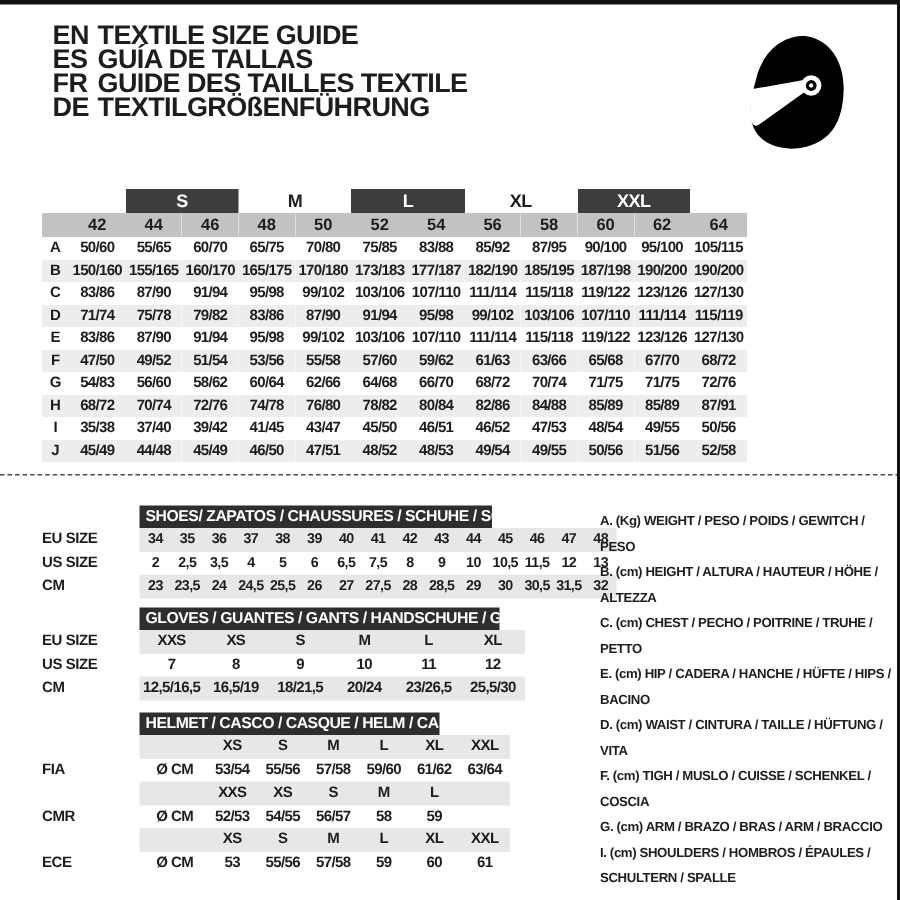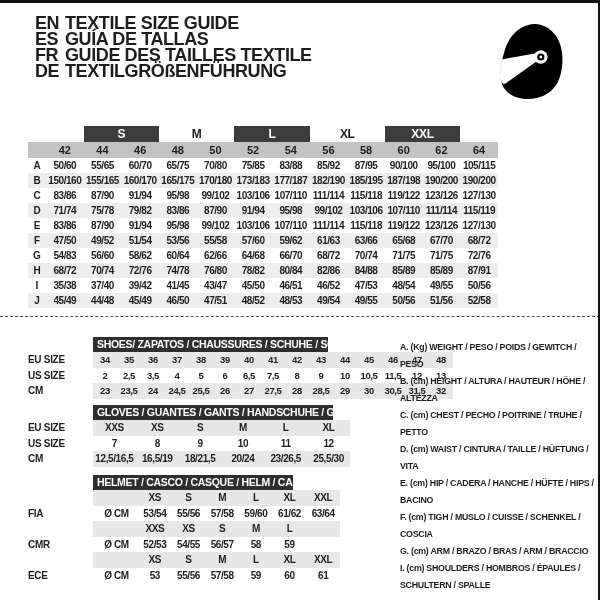--- a/index.html
+++ b/index.html
@@ -32,21 +32,21 @@
   
   .mini { position:absolute; left:28px; }
   .mini .side-lbl { position:absolute; left:0; width:62px; font-size:10px; font-weight:700; letter-spacing:-0.3px; line-height:15.5px; }
   .mini .bar { margin-left:65px; height:15px; line-height:15px; background:#2e2e2e; color:#fff;
                font-size:10.5px; font-weight:700; letter-spacing:-0.3px; padding-left:4px; white-space:nowrap; overflow:hidden; }
   .mini .r { margin-left:65px; display:flex; height:15.5px; line-height:15.5px; }
   .mini .r.gray { background:#e7e7e7; }
   .mini .r span { flex:1; text-align:center; font-size:9.5px; font-weight:700; letter-spacing:-0.4px; white-space:nowrap; }
   .mini .r span.unit { flex:0 0 45px; text-align:center; padding-left:2px; }
 
-  #shoes  { top:334px; } #shoes .bar { width:235px; } #shoes .r { width:360px; }
+  #shoes  { top:334px; } #shoes .bar { width:235px; } #shoes .r { width:318px; }
   #gloves { top:402px; } #gloves .bar { width:240px; } #gloves .r { width:257px; }
   #helmet { top:472px; } #helmet .bar { width:200px; } #helmet .r { width:247px; }
   #gloves .r span, #helmet .r span { font-size:10px; }
 
   
   .legend { position:absolute; left:400px; top:336px; width:200px; }
   .legend div { font-size:8.8px; font-weight:700; letter-spacing:-0.25px; line-height:17px; }
 </style>
 </head>
 <body>
@@ -413,20 +413,20 @@
         <span>59</span>
         <span>60</span>
         <span>61</span>
       </div>
   </div>
 
   <div class="legend" id="legend">
       <div>A. (Kg) WEIGHT / PESO / POIDS / GEWITCH / PESO</div>
       <div>B. (cm) HEIGHT / ALTURA / HAUTEUR / HÖHE / ALTEZZA</div>
       <div>C. (cm) CHEST / PECHO / POITRINE / TRUHE / PETTO</div>
+      <div>E. (cm) HIP / CADERA / HANCHE / HÜFTE / HIPS / BACINO</div>
       <div>D. (cm) WAIST / CINTURA / TAILLE / HÜFTUNG / VITA</div>
-      <div>E. (cm) HIP / CADERA / HANCHE / HÜFTE / HIPS / BACINO</div>
       <div>F. (cm) TIGH / MUSLO / CUISSE / SCHENKEL / COSCIA</div>
       <div>G. (cm) ARM / BRAZO / BRAS / ARM / BRACCIO</div>
       <div>I. (cm) SHOULDERS / HOMBROS / ÉPAULES / SCHULTERN / SPALLE</div>
     </div>
 
 </div>
 
 </body></html>

